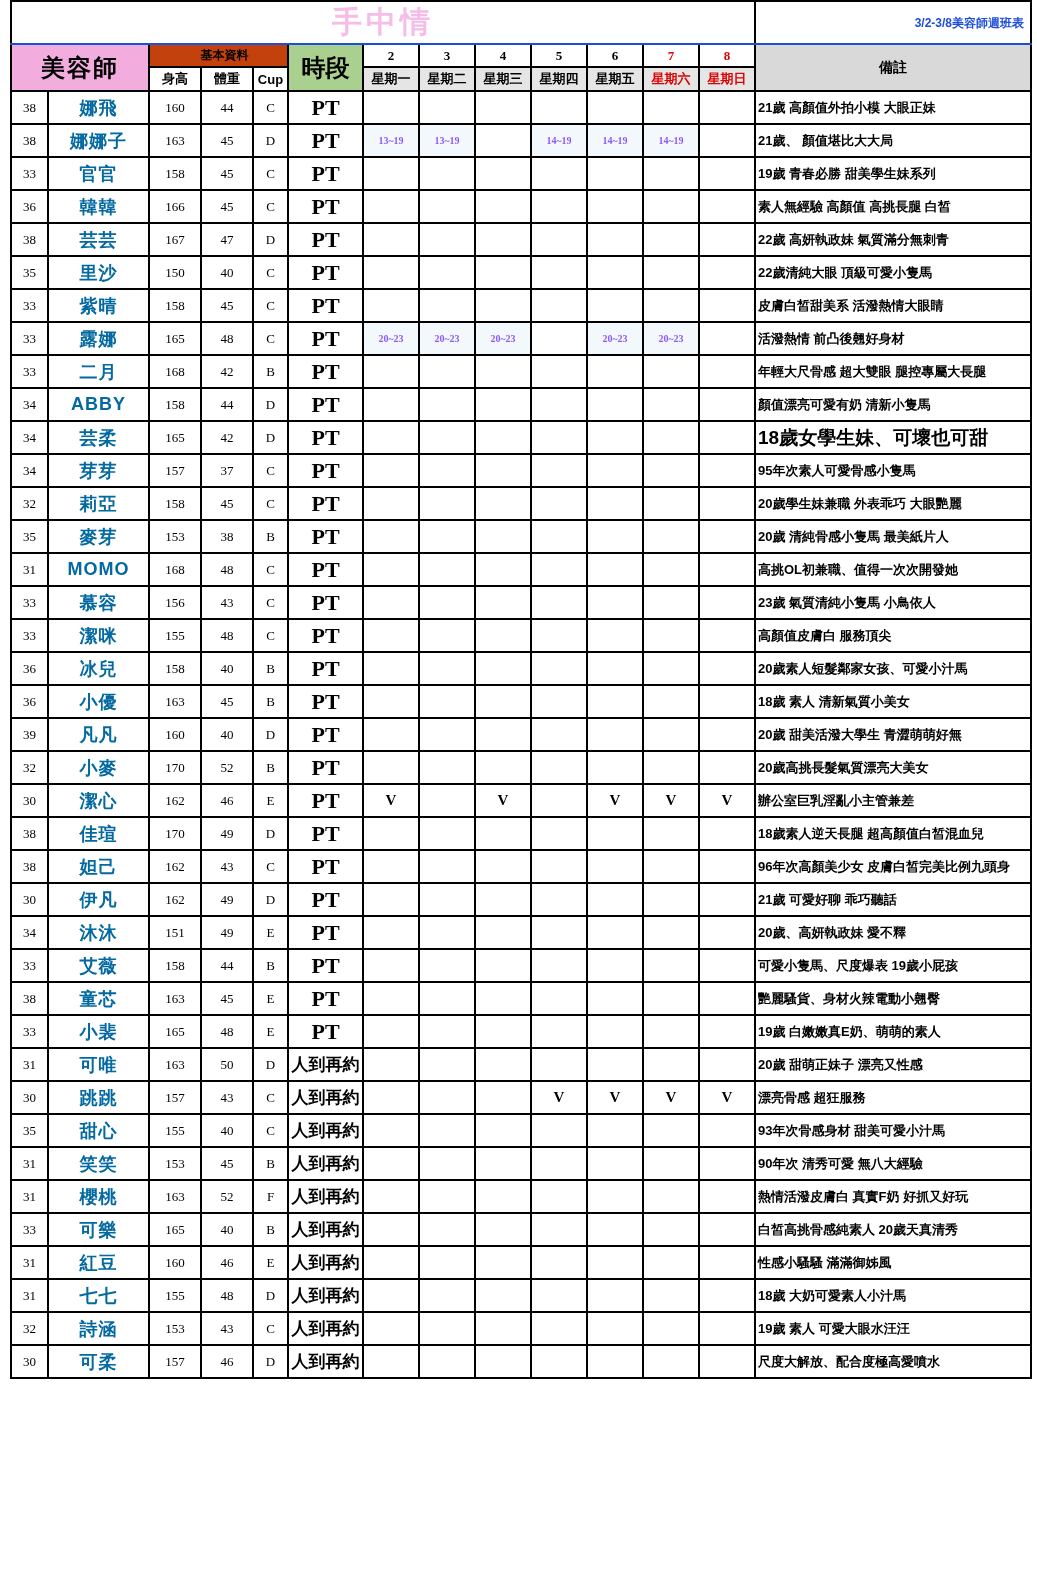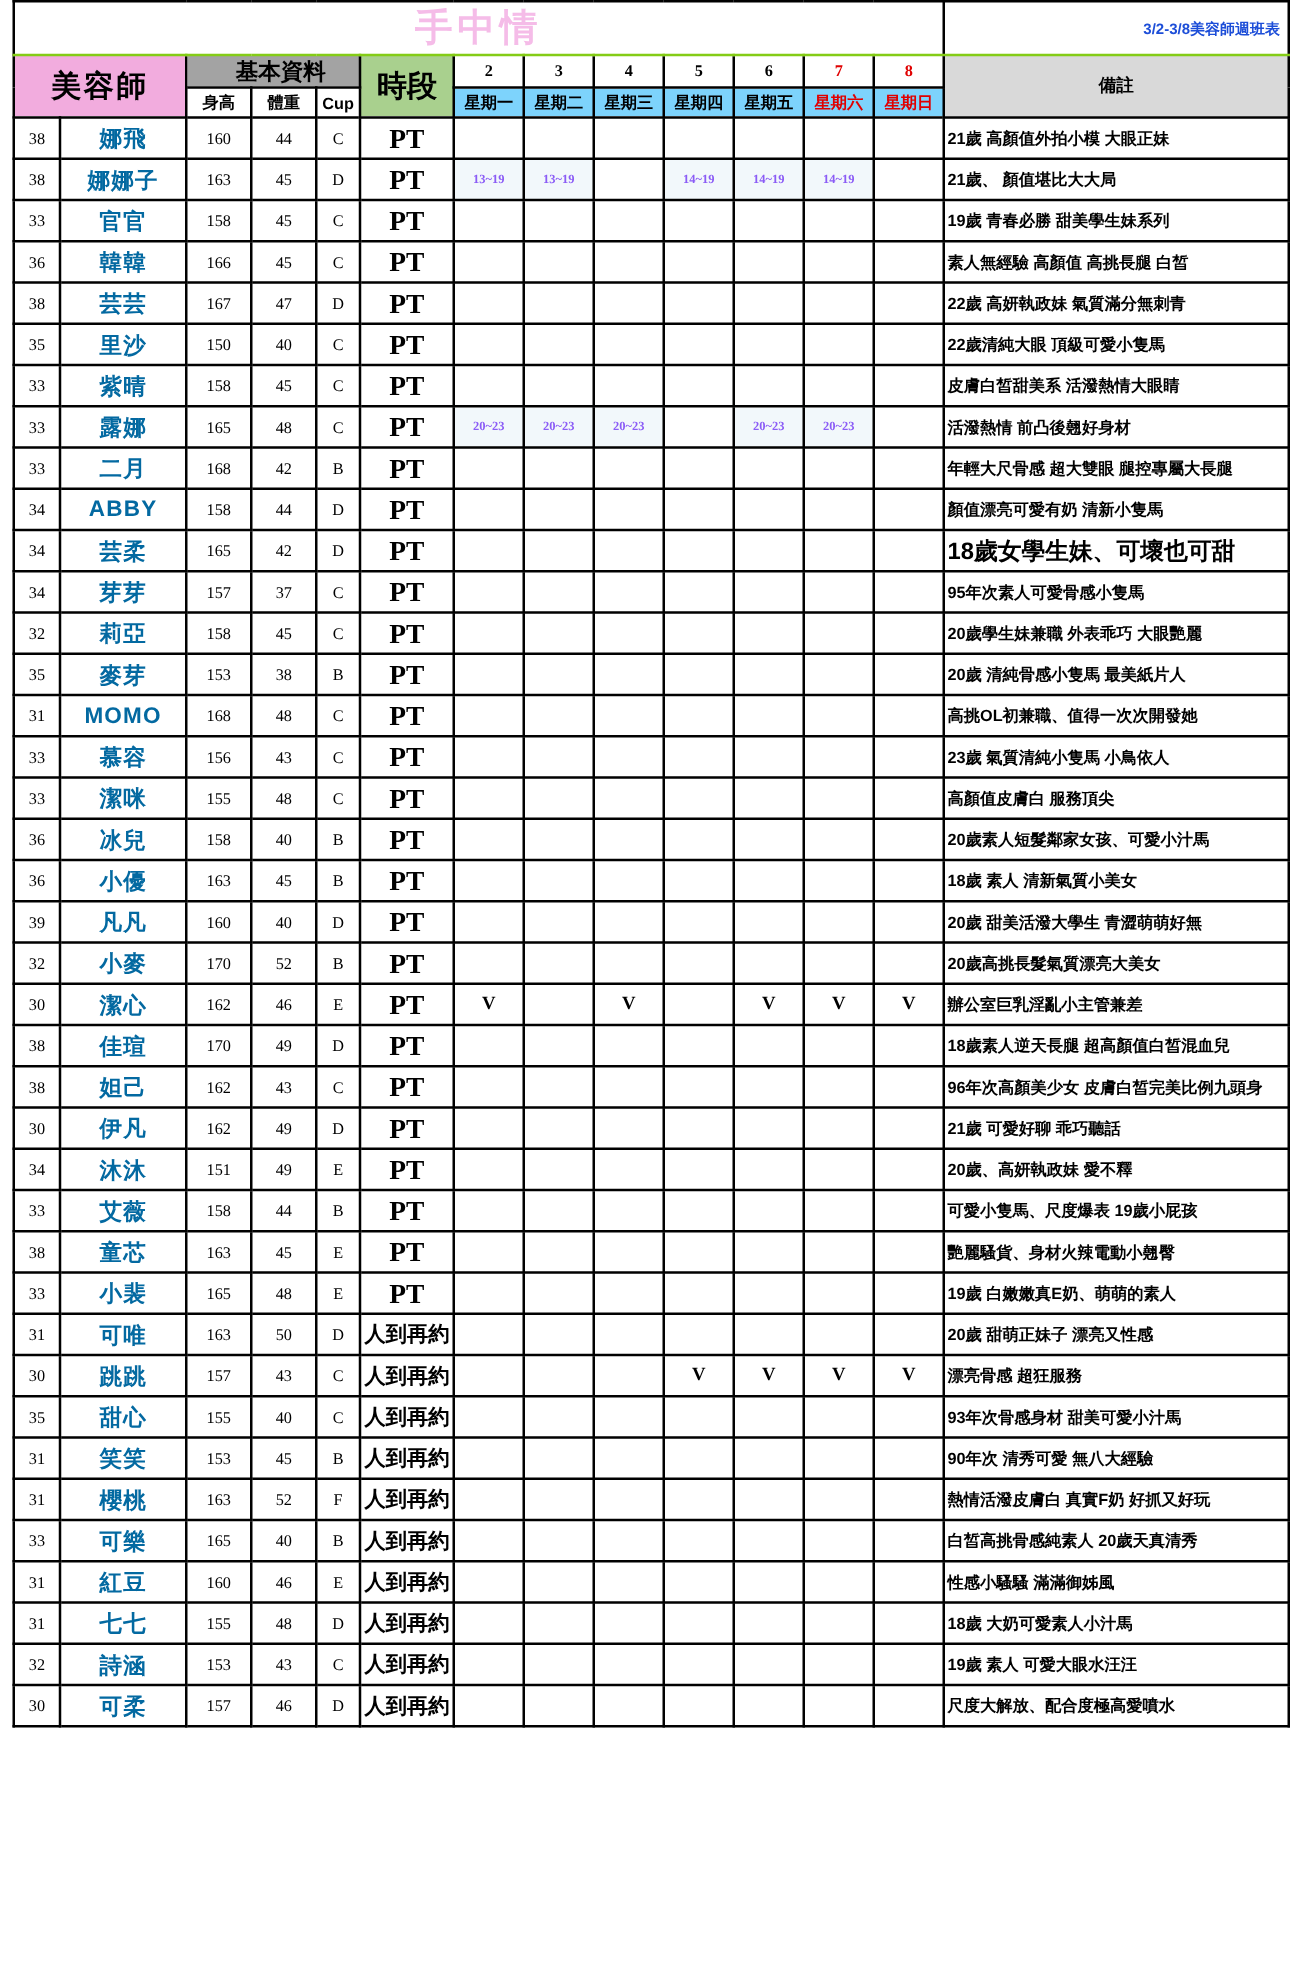--- a/index.html
+++ b/index.html
@@ -4,32 +4,32 @@
 <style>
   html,body{margin:0;padding:0;background:#fff;}
   .page{position:relative;width:1037px;height:1579px;background:#ffffff;overflow:hidden;
         font-family:"Liberation Sans",sans-serif;}
   table{border-collapse:collapse;table-layout:fixed;width:1020px;margin-left:10px;margin-top:0;}
   th,td{border:2px solid #000;padding:0;text-align:center;vertical-align:middle;overflow:hidden;white-space:nowrap;}
   
   col.c-age{width:37px}col.c-name{width:101px}col.c-h{width:52px}col.c-w{width:52px}
   col.c-cup{width:35px}col.c-per{width:75px}col.c-day{width:56px}col.c-rem{width:276px}
   
-  tr.title-row th{border-bottom:2px solid #84cc16;}
+  tr.title-row th{border-bottom:2px solid #1d4ed8;}
   .title-cell{height:40px;background:#fff;}
   .title-text{font-size:30px;font-weight:bold;color:#f5bce8;letter-spacing:4px;}
   .subtitle-cell{background:#fff;text-align:right;padding-right:6px;}
   .subtitle-text{font-size:12px;font-weight:bold;color:#1d4ed8;}
   .hdr-pink{background:#f2acde;font-size:24px;font-weight:bold;letter-spacing:2px;}
-  .hdr-yellow{background:#a3a3a3;font-size:18px;font-weight:bold;height:21px;padding-left:12px;}
+  .hdr-yellow{background:#c2410c;font-size:12px;font-weight:bold;height:21px;padding-left:12px;}
   .hdr-green{background:#a9d08e;font-size:24px;font-weight:bold;}
   .hdr-gray{background:#d9d9d9;font-size:14px;font-weight:bold;}
   .hdr-sub{background:#fff;font-size:13px;font-weight:bold;height:22px;}
   .day-num{background:#fff;font-size:13px;font-weight:bold;font-family:"Liberation Serif",serif;height:21px;}
-  .day-name{background:#7dd3fc;font-size:13px;font-weight:bold;height:22px;}
+  .day-name{background:#e5e5e5;font-size:13px;font-weight:bold;height:22px;}
   .red{color:#e00000;}
   
   tbody tr{height:33px;}
   td.age{font-family:"Liberation Serif",serif;font-size:13px;}
   td.name{font-size:18px;font-weight:bold;color:#0369a1;letter-spacing:1px;}
   td.num{font-family:"Liberation Serif",serif;font-size:13px;}
   td.cup{font-family:"Liberation Serif",serif;font-size:13px;}
   td.period{font-weight:bold;}
   td.period.pt{font-family:"Liberation Serif",serif;font-size:22px;}
   td.period.appt{font-size:17px;}

